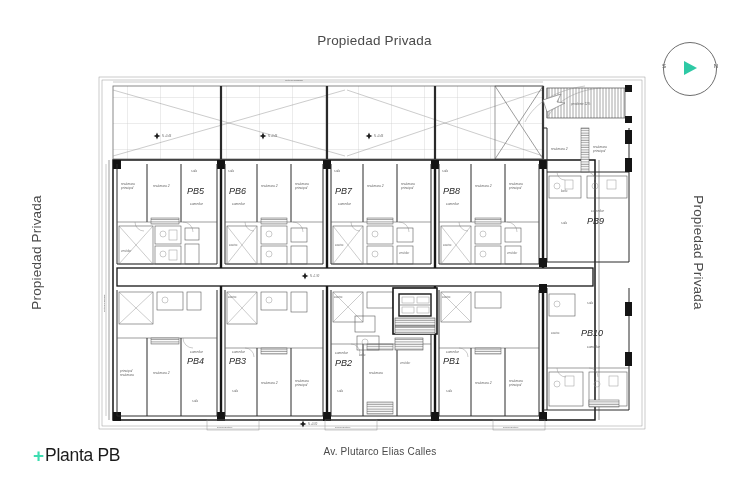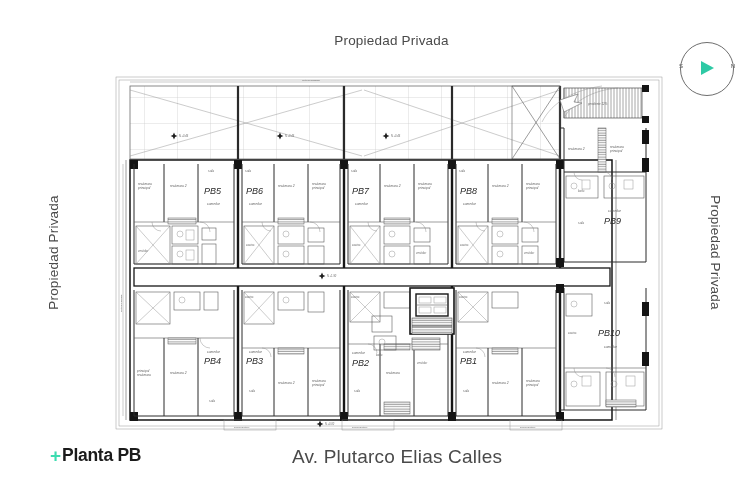--- a/index.html
+++ b/index.html
@@ -4,51 +4,51 @@
 <style>
   html,body{margin:0;padding:0;}
   body{
     width:749px;height:500px;
     background:#ffffff;
     font-family:"Liberation Sans", sans-serif;
     color:#3a3a3a;
     overflow:hidden;
     position:relative;
   }
-  #root{position:absolute;inset:0;margin-left:17px;}
+  #root{position:absolute;inset:0;}
 
   
   .top-title{
     position:absolute;left:0;top:33px;width:749px;
     text-align:center;font-size:13.5px;color:#4a4a4a;letter-spacing:.2px;
   }
   .bottom-title{
     position:absolute;left:200px;top:446px;width:360px;
-    text-align:center;font-size:19px;color:#4a4a4a;letter-spacing:.2px;
+    text-align:center;font-size:10px;color:#4a4a4a;letter-spacing:.2px;
   }
   .side-label{
     position:absolute;font-size:13.5px;color:#4a4a4a;letter-spacing:.2px;
     white-space:nowrap;
   }
   .side-left{
     left:-29px;top:245px;width:130px;text-align:center;
     transform:rotate(-90deg);transform-origin:50% 50%;
   }
   .side-right{
     left:633px;top:245px;width:130px;text-align:center;
     transform:rotate(90deg);transform-origin:50% 50%;
   }
 
   
   .logo{position:absolute;left:33px;top:446px;display:flex;align-items:center;}
   .logo-plus{
     color:#3ddcb0;font-size:19px;font-weight:700;line-height:1;margin-right:1px;
   }
   .logo-text{
-    color:#1b1b1b;font-size:17.5px;font-weight:700;letter-spacing:-.3px;line-height:1;
+    color:#1b1b1b;font-size:17.5px;font-weight:400;letter-spacing:-.3px;line-height:1;
   }
 
   
   .compass{position:absolute;left:663px;top:42px;width:54px;height:54px;}
   .compass-ring{
     position:absolute;inset:0;border:1px solid #6e6e6e;border-radius:50%;
   }
   .compass-s,.compass-n{
     position:absolute;top:21px;font-size:6px;color:#555;
   }

